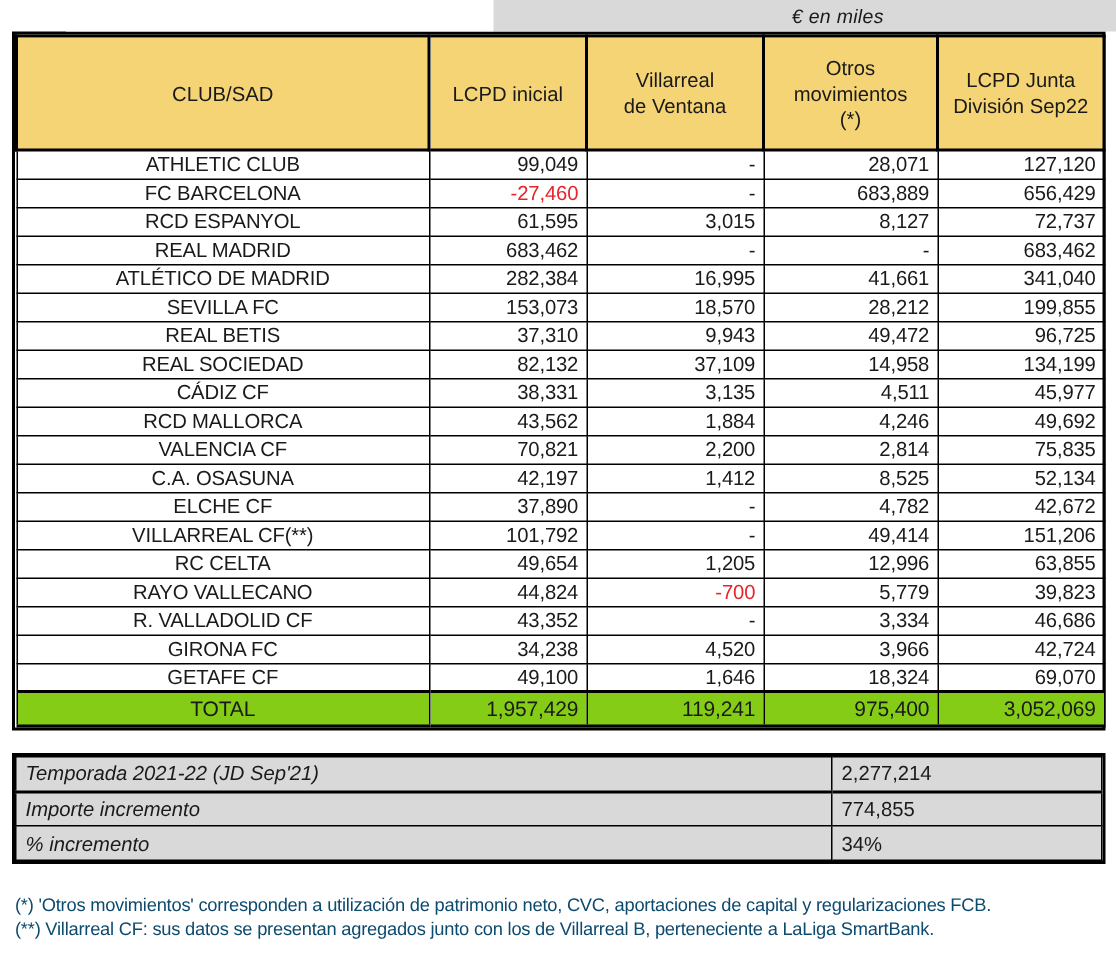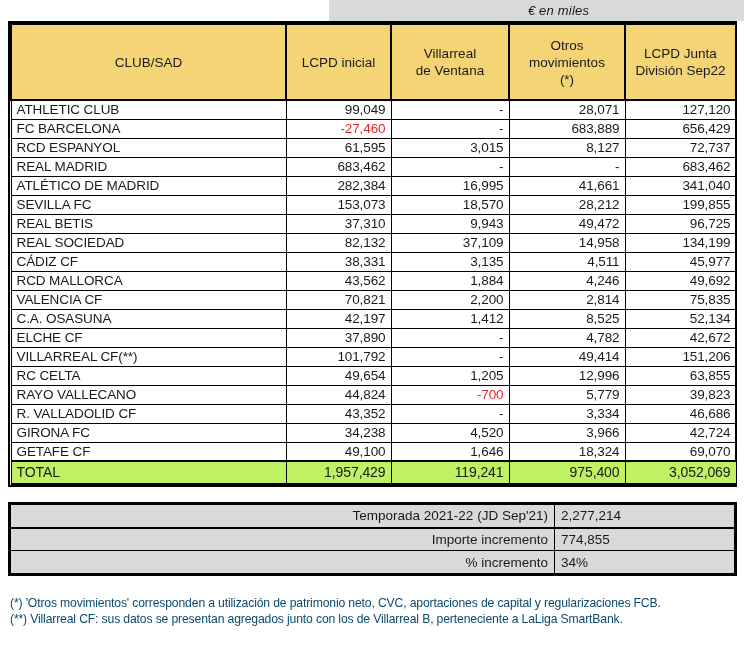--- a/index.html
+++ b/index.html
@@ -75,32 +75,32 @@
     background: #f5d476;
     height: 76px;
     text-align: center;
     vertical-align: middle;
     font-weight: normal;
     font-size: 13.5px;
     line-height: 17px;
     border: 2px solid #000000;
   }
   table.main-table tbody td.club {
-    text-align: left;
+    text-align: center;
     letter-spacing: -0.1px;
   }
   table.main-table tbody td.num {
     text-align: right;
     letter-spacing: -0.1px;
   }
   table.main-table tbody td.neg {
     color: #e8232a;
   }
   table.main-table tbody tr.total-row td {
-    background: #bef264;
+    background: #84cc16;
     border-top: 2px solid #000000;
     border-bottom: 2px solid #000000;
     height: 23px;
     font-size: 14px;
   }
 
   
   .summary-wrap {
     margin: 15px 0 0 8px;
     width: 729px;
@@ -114,21 +114,21 @@
     background: #d9d9d9;
   }
   table.summary-table td {
     border: 1px solid #000000;
     height: 23px;
     padding: 0 6px;
     font-size: 13.5px;
     box-sizing: border-box;
     white-space: nowrap;
   }
-  table.summary-table td.sum-label { text-align: right; }
+  table.summary-table td.sum-label { text-align: left; font-style: italic; }
   table.summary-table td.sum-value { text-align: left; width: 180px; }
   table.summary-table tr.first-row td {
     border-bottom: 2px solid #000000;
   }
 
   
   .footnotes {
     margin: 19px 0 0 10px;
     width: 730px;
   }

